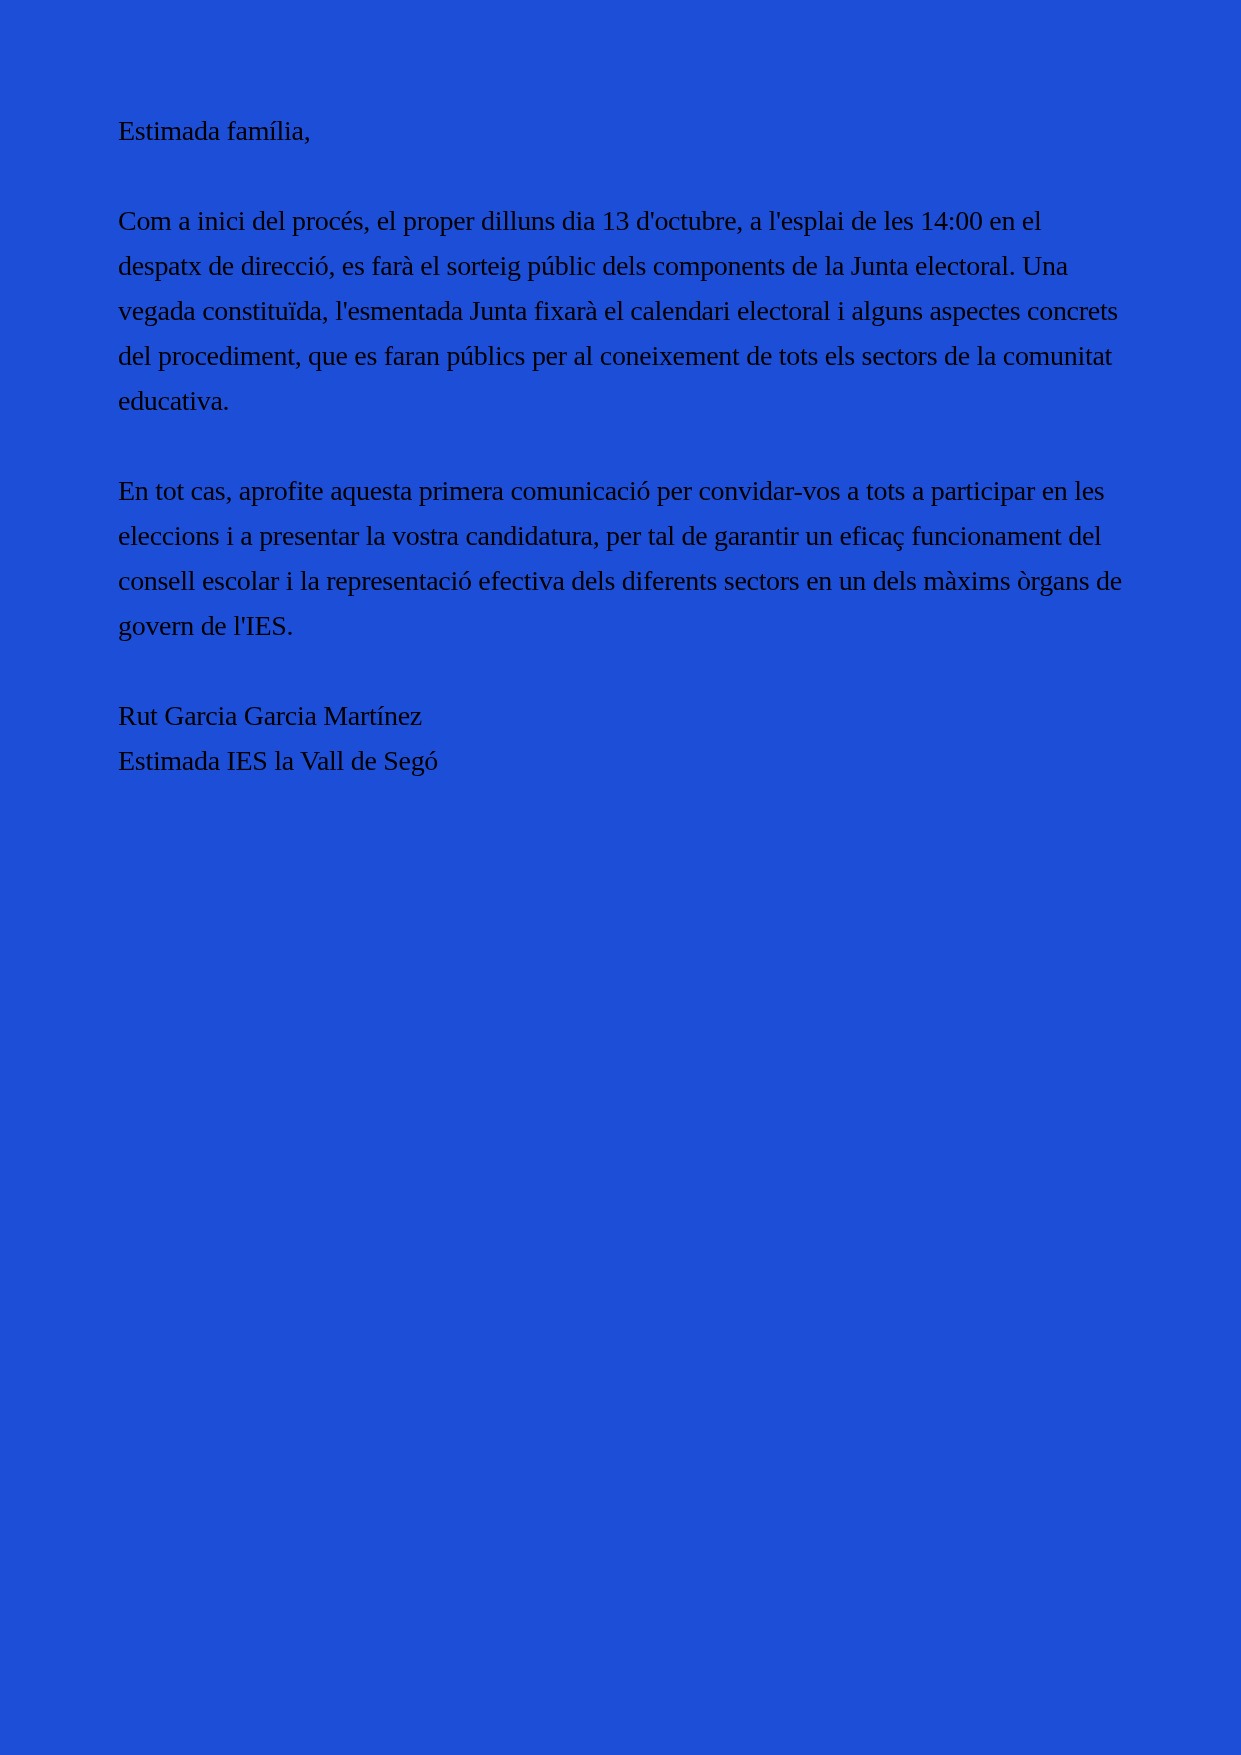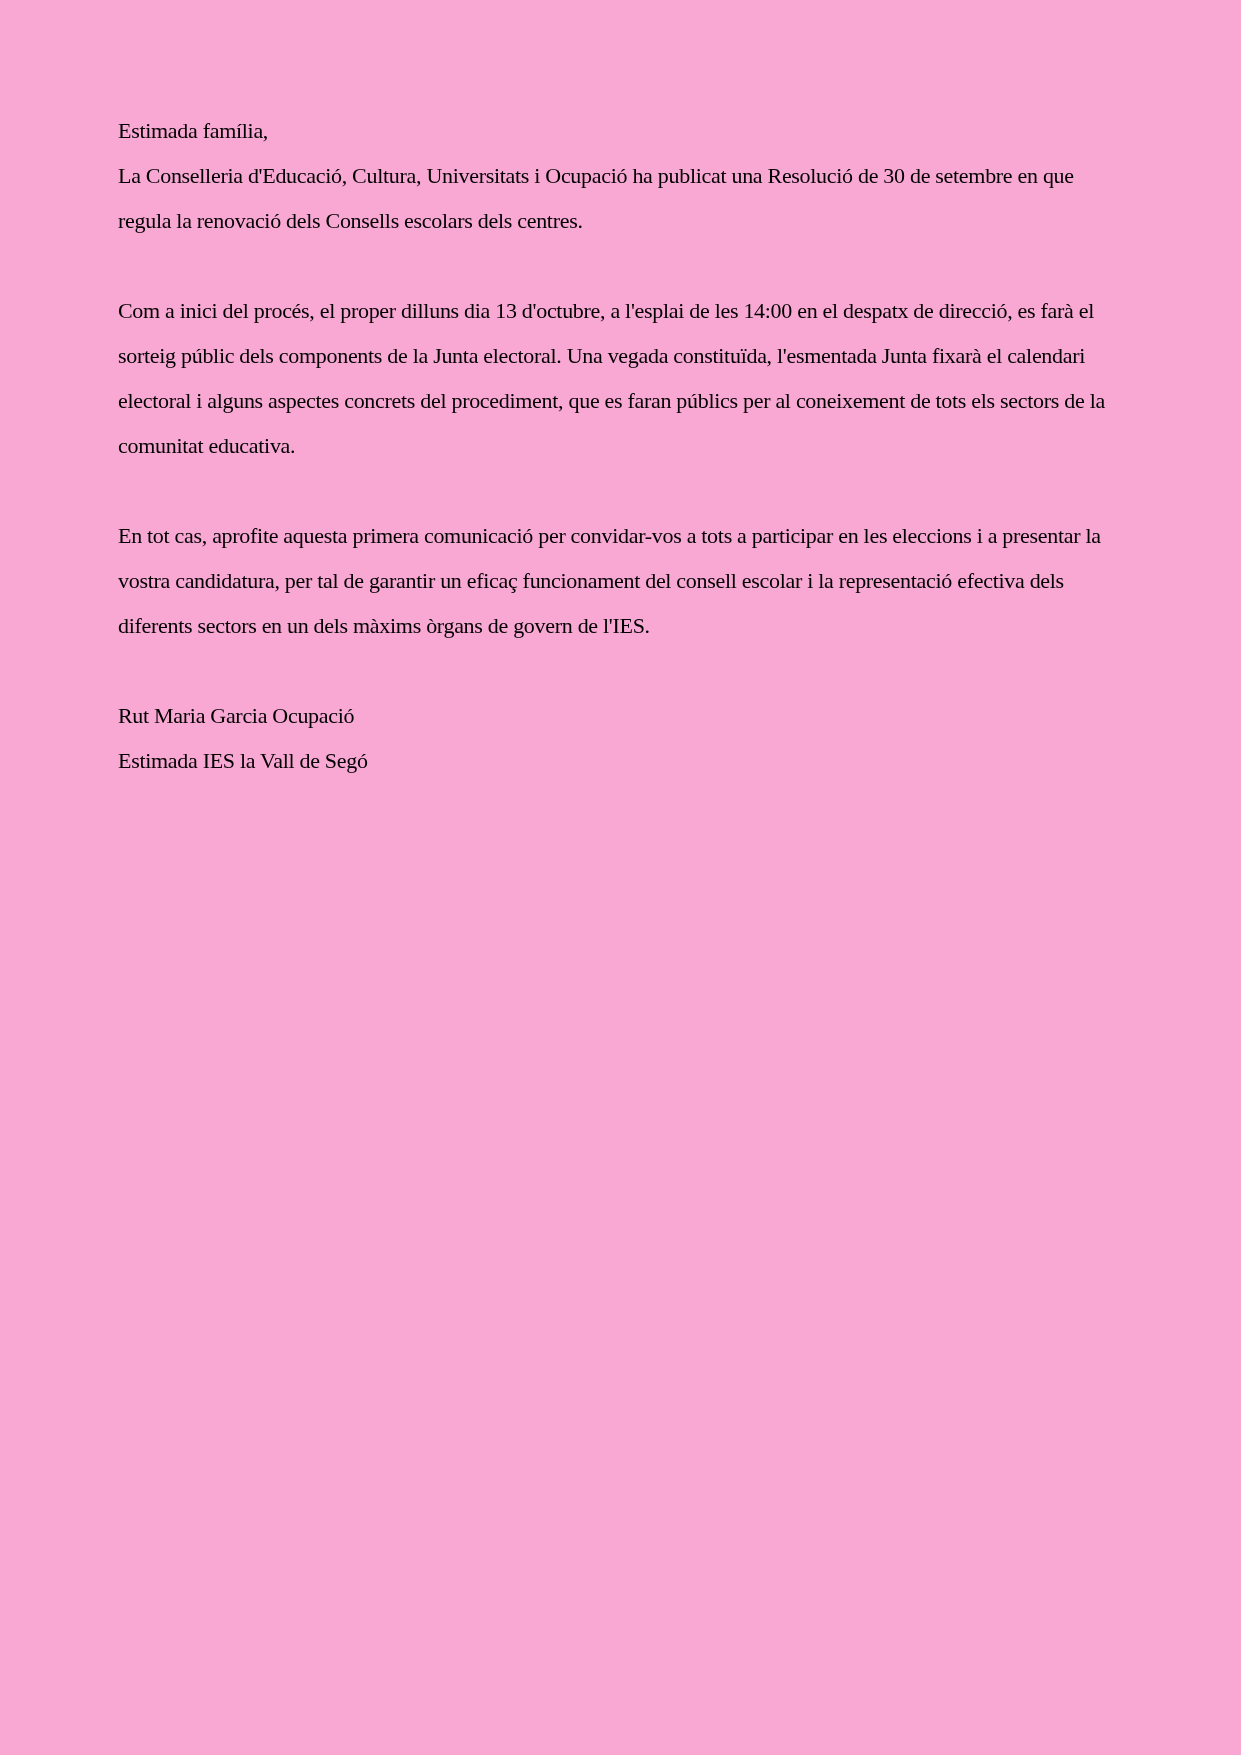--- a/index.html
+++ b/index.html
@@ -9,25 +9,25 @@
   }
   body {
     width: 1241px;
     height: 1755px;
     overflow: hidden;
   }
   .page {
     box-sizing: border-box;
     width: 1241px;
     height: 1755px;
-    background: #f9a8d4;
+    background: #1d4ed8;
     padding: 108px 113px 0 118px;
     color: #000000;
     font-family: "Liberation Serif", "DejaVu Serif", serif;
-    font-size: 22px;
+    font-size: 28px;
     line-height: 45px;
     letter-spacing: -0.3px;
   }
   .block {
     margin: 0 0 45px 0;
   }
   .block:last-child {
     margin-bottom: 0;
   }
   .para {
@@ -36,31 +36,30 @@
     text-align: left;
   }
 </style>
 </head>
 <body>
 
 <div class="page">
 
   <div class="block">
     <p class="para">Estimada família,</p>
-    <p class="para">La Conselleria d'Educació, Cultura, Universitats i Ocupació ha publicat una Resolució de 30 de setembre en que regula la renovació dels Consells escolars dels centres.</p>
   </div>
 
   <div class="block">
     <p class="para">Com a inici del procés, el proper dilluns dia 13 d'octubre, a l'esplai de les 14:00 en el despatx de direcció, es farà el sorteig públic dels components de la Junta electoral. Una vegada constituïda, l'esmentada Junta fixarà el calendari electoral i alguns aspectes concrets del procediment, que es faran públics per al coneixement de tots els sectors de la comunitat educativa.</p>
   </div>
 
 
   <div class="block">
     <p class="para">En tot cas, aprofite aquesta primera comunicació per convidar-vos a tots a participar en les eleccions i a presentar la vostra candidatura, per tal de garantir un eficaç funcionament del consell escolar i la representació efectiva dels diferents sectors en un dels màxims òrgans de govern de l'IES.</p>
   </div>
 
 
   <div class="block">
-    <p class="para">Rut Maria Garcia Ocupació</p>
+    <p class="para">Rut Garcia Garcia Martínez</p>
     <p class="para">Estimada IES la Vall de Segó</p>
   </div>
 
 </div>
 
 </body></html>

